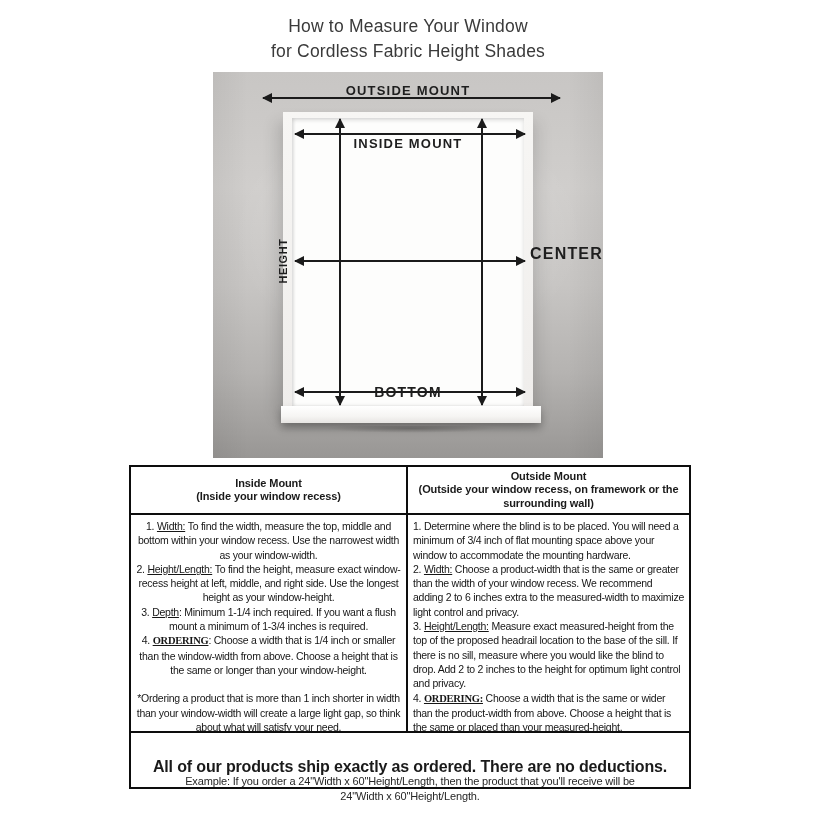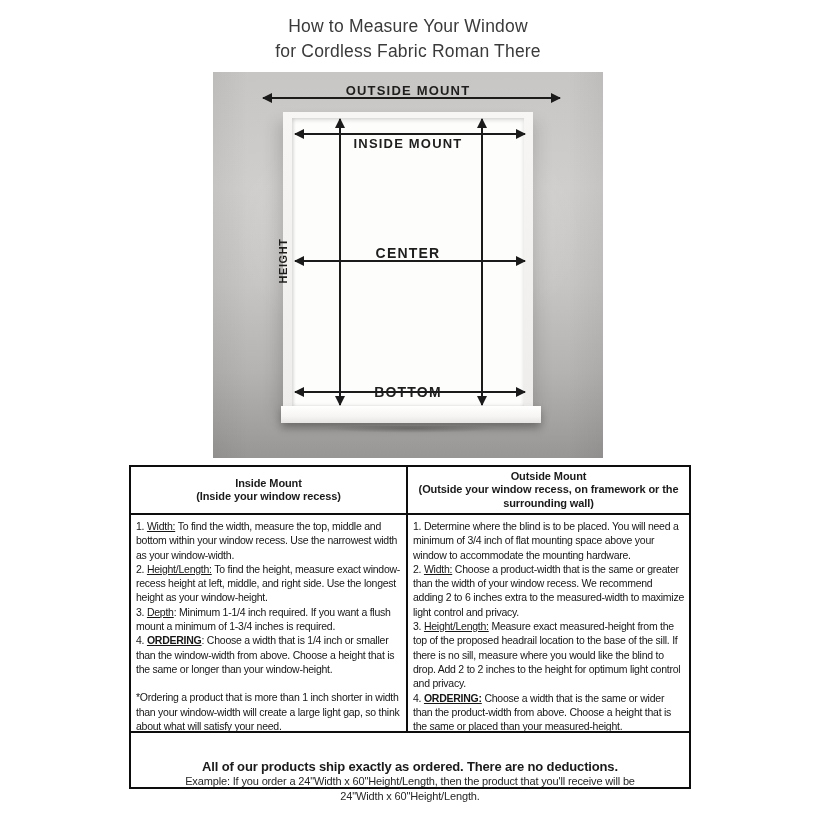--- a/index.html
+++ b/index.html
@@ -24,21 +24,21 @@
   .sill{position:absolute;left:68px;top:334px;width:260px;height:17px;
         background:linear-gradient(180deg,#ffffff 0%,#f6f5f3 60%,#e7e5e2 100%);
         box-shadow:0 5px 8px rgba(0,0,0,.30);}
   .sill-shadow{position:absolute;left:84px;top:354px;width:228px;height:12px;
         background:radial-gradient(ellipse 50% 50% at 50% 20%, rgba(0,0,0,.22), rgba(0,0,0,0) 75%);}
 
   .dlabel{position:absolute;font-weight:bold;color:#1e1e1e;white-space:nowrap;}
   .lbl-outside{top:11px;left:0;width:100%;text-align:center;font-size:13px;letter-spacing:1.2px;}
   .lbl-width{top:30px;left:0;width:100%;text-align:center;font-size:11px;letter-spacing:.8px;}
   .lbl-inside{top:64px;left:0;width:100%;text-align:center;font-size:13px;letter-spacing:1.2px;}
-  .lbl-center{top:173px;left:0;width:100%;text-align:center;font-size:14px;letter-spacing:1.2px;}
+  .lbl-center{top:173px;left:0;width:100%;text-align:right;font-size:16px;letter-spacing:1.2px;}
   .lbl-bottom{top:312px;left:0;width:100%;text-align:center;font-size:14px;letter-spacing:1.2px;}
   .lbl-height{top:183px;left:40px;width:60px;text-align:center;font-size:11px;letter-spacing:.6px;
               transform:rotate(-90deg);}
 
   
   .h-arrow{position:absolute;height:2px;background:#1b1b1b;}
   .h-arrow::before{content:"";position:absolute;left:-1px;top:-4px;width:0;height:0;
       border-top:5px solid transparent;border-bottom:5px solid transparent;border-right:10px solid #1b1b1b;}
   .h-arrow::after{content:"";position:absolute;right:-1px;top:-4px;width:0;height:0;
       border-top:5px solid transparent;border-bottom:5px solid transparent;border-left:10px solid #1b1b1b;}
@@ -53,43 +53,43 @@
   .arr-bottom{top:319px;left:82px;width:230px;}
   .arr-vleft{top:47px;left:126px;height:286px;}
   .arr-vright{top:47px;left:268px;height:286px;}
 
   
   .measure-table{position:absolute;left:129px;top:465px;width:558px;background:#ffffff;
                  border:2px solid #0d0d0d;}
   .t-row{display:flex;}
   .t-head{border-bottom:2px solid #0d0d0d;}
   .t-cell{box-sizing:border-box;}
-  .t-cell.c-left{width:277px;border-right:2px solid #0d0d0d;}
+  .t-cell.c-left{width:277px;border-right:2px solid #0d0d0d;text-align:center;}
   .t-cell.c-right{flex:1;}
   .t-head .t-cell{height:46px;display:flex;flex-direction:column;justify-content:center;
                   text-align:center;font-weight:bold;font-size:11px;line-height:13.5px;
                   padding:2px 6px;letter-spacing:-.1px;}
   .t-body .t-cell{height:216px;padding:4px 5px 0 5px;font-size:10.5px;line-height:14.3px;
                   letter-spacing:-.25px;color:#161616;}
   .u{text-decoration:underline;}
-  .bu{text-decoration:underline;font-weight:bold;}
+  .bu{text-decoration:underline;font-weight:bold;font-family:Liberation Serif, serif;}
   .note{margin-top:14px;}
   .t-foot{border-top:2px solid #0d0d0d;height:54px;display:flex;flex-direction:column;
           justify-content:center;text-align:center;}
-  .foot-bold{font-size:13px;font-weight:bold;line-height:15px;letter-spacing:-.15px;margin-top:43px;}
+  .foot-bold{font-size:16px;font-weight:bold;line-height:15px;letter-spacing:-.15px;margin-top:43px;}
   .foot-example{font-size:11px;line-height:15px;letter-spacing:-.15px;color:#262626;}
 </style>
 </head>
 <body>
 
 <div class="page">
 
   <div class="title">
     <div>How to Measure Your Window</div>
-    <div>for Cordless Fabric Roman There</div>
+    <div>for Cordless Fabric Height Shades</div>
   </div>
 
   <div class="photo">
     <div class="frame">
       <div class="opening"></div>
     </div>
     <div class="sill-shadow"></div>
     <div class="sill"></div>
 
     <div class="dlabel lbl-outside">OUTSIDE MOUNT</div>

